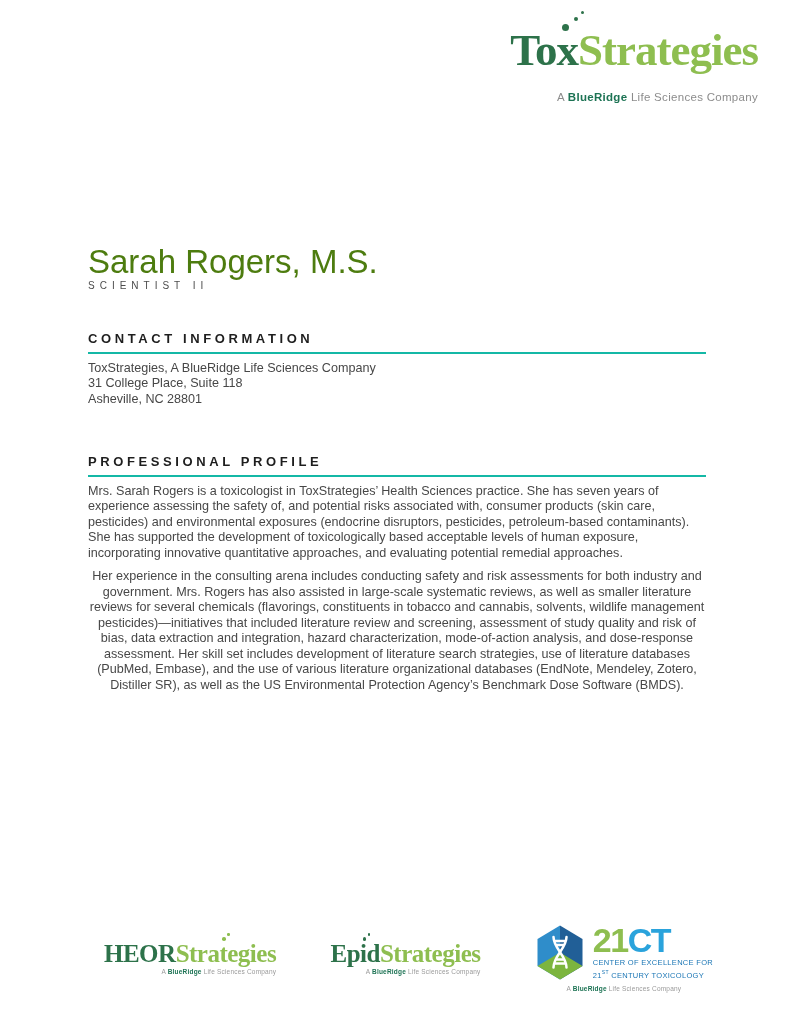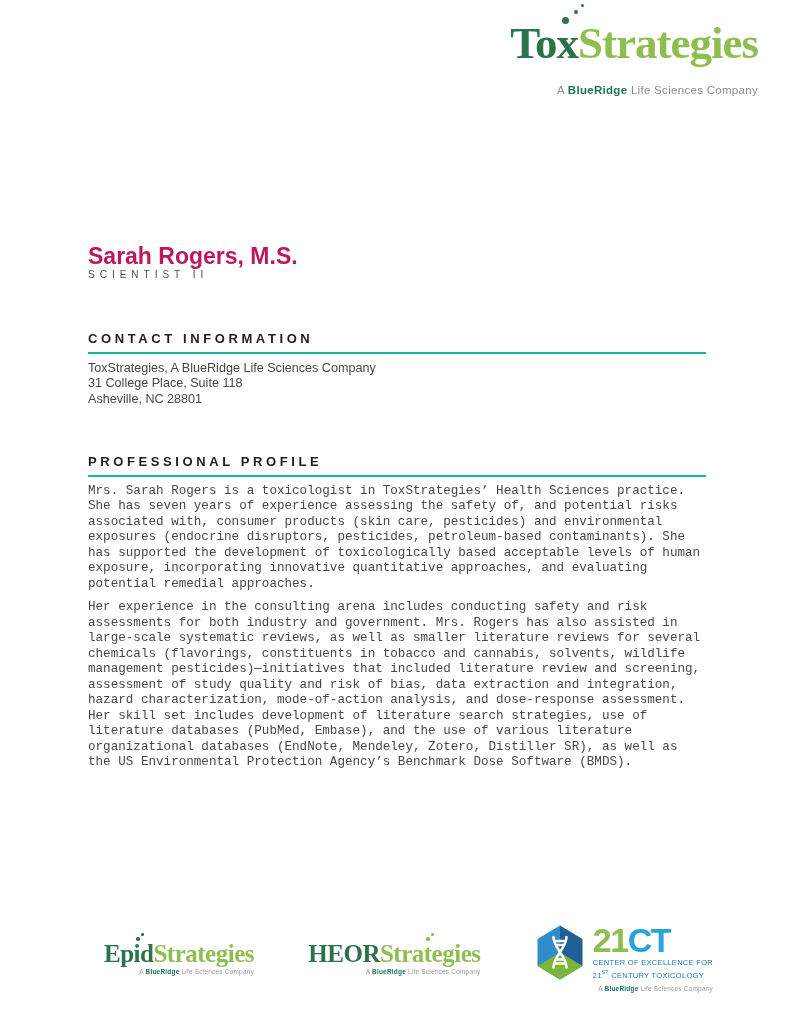--- a/index.html
+++ b/index.html
@@ -8,74 +8,74 @@
   .page {
     position:relative; width:791px; height:1024px; background:#fff;
     overflow:hidden; margin:0 auto;
     --dark-green:#2d724a; --light-green:#8ebe50; --blueridge-green:#1d7354;
     --gray-text:#8c8c8c; --body-text:#474747; --heading-text:#1e1e1e;
     --link-blue:#6f95b0; --ct-blue:#2aa3dc; --ct-dark-blue:#1b76b5;
     --hex-blue-light:#2f8dca; --hex-blue-dark:#215f97; --hex-green:#7cb53e;
   }
 
   
-  .brand { position:absolute; top:20px; right:33px; text-align:right; }
+  .brand { position:absolute; top:27px; right:33px; text-align:right; }
   .brand-text {
     position:relative; display:inline-block;
     font-family:"Liberation Serif", serif; font-weight:700;
     font-size:45px; line-height:1.05; letter-spacing:-1px; white-space:nowrap;
   }
   .brand-part1 { color:var(--dark-green); }
   .brand-part2 { color:var(--light-green); }
   .bubbles i { position:absolute; border-radius:50%; background:var(--dark-green); }
   .bubbles .b1 { width:7px; height:7px; left:52px; top:-3px; }
   .bubbles .b2 { width:4px; height:4px; left:64px; top:-10px; }
   .bubbles .b3 { width:3px; height:3px; left:71px; top:-16px; }
   .brand-tagline { font-size:11.5px; color:var(--gray-text); margin-top:17px; letter-spacing:.3px; }
   .brand-tagline b { color:var(--blueridge-green); }
 
   
   .identity { position:absolute; left:88px; top:244px; }
-  .person-name { font-size:23px; font-weight:700; color:#be185d; line-height:1.1; }
+  .person-name { font-size:33px; font-weight:400; color:#4d7c0f; line-height:1.1; }
   .person-title { font-size:10px; letter-spacing:5px; color:#4c4c4c; }
 
   
   .content { position:absolute; left:88px; top:331px; width:618px;
              font-size:12.6px; line-height:15.5px; color:var(--body-text); }
   .section-heading {
     font-size:13px; font-weight:700; letter-spacing:3.6px; color:var(--heading-text);
     padding-bottom:5px; border-bottom:2px solid #14b8a6;
   }
   .contact-block { margin-top:7px; }
   .contact-line { display:block; }
   .email-link { color:var(--link-blue); text-decoration:underline; }
   .profile-section { margin-top:47px; }
-  .profile-section p { margin-top:7px;font-family:Liberation Mono, monospace; }
-  .profile-section p + p { margin-top:8px; }
+  .profile-section p { margin-top:7px; }
+  .profile-section p + p { margin-top:8px;text-align:center; }
   .education-section { margin-top:18px; }
   .edu-row { display:flex; margin-top:9px; line-height:16px; }
   .edu-year { width:45px; flex:none; }
 
   
   .partners { position:absolute; left:104px; right:78px; top:924px;
               display:flex; justify-content:space-between; align-items:center; }
   .partner-text { font-family:"Liberation Serif", serif; font-weight:700;
                   font-size:25px; line-height:1; letter-spacing:-.5px; position:relative; display:inline-block; }
   .partner-text .p1 { color:var(--dark-green); }
   .partner-text .p2 { color:var(--light-green); }
   .partner-tagline { font-size:6.5px; color:#9a9a9a; text-align:right; margin-top:2px; letter-spacing:.2px; }
   .partner-tagline b { color:var(--blueridge-green); }
   .mini-bubbles i { position:absolute; border-radius:50%; background:var(--dark-green); }
   .epid .mini-bubbles .b1 { width:3.5px; height:3.5px; left:32px; top:-4px; }
   .epid .mini-bubbles .b2 { width:2.5px; height:2.5px; left:37px; top:-8px; }
   .heor .mini-bubbles { left:auto; }
   .heor .mini-bubbles .b1 { width:3.5px; height:3.5px; left:118px; top:-4px; background:var(--light-green); }
   .heor .mini-bubbles .b2 { width:2.5px; height:2.5px; left:123px; top:-8px; background:var(--light-green); }
 
-  .ct21 { display:flex; flex-direction:column; align-items:flex-end; }
+  .ct21 { display:flex; flex-direction:column; align-items:center; }
   .ct-row { display:flex; align-items:flex-start; gap:8px; }
   .ct-word { font-size:34px; font-weight:700; line-height:.95; letter-spacing:-1.5px; }
   .ct-num { color:var(--light-green); }
   .ct-letters { color:var(--ct-blue); }
   .ct-line { font-size:7.5px; font-weight:400; color:var(--ct-dark-blue); letter-spacing:.3px; margin-top:2px; white-space:nowrap; }
   .ct-line sup { font-size:5px; }
   .ct-tagline { font-size:6.5px; color:#9a9a9a; margin-top:4px; letter-spacing:.2px; }
   .ct-tagline b { color:var(--blueridge-green); }
 </style>
 </head>
@@ -113,33 +113,33 @@
       <h2 class="section-heading">PROFESSIONAL PROFILE</h2>
       <p>Mrs. Sarah Rogers is a toxicologist in ToxStrategies’ Health Sciences practice. She has seven years of experience assessing the safety of, and potential risks associated with, consumer products (skin care, pesticides) and environmental exposures (endocrine disruptors, pesticides, petroleum-based contaminants). She has supported the development of toxicologically based acceptable levels of human exposure, incorporating innovative quantitative approaches, and evaluating potential remedial approaches.</p>
       <p>Her experience in the consulting arena includes conducting safety and risk assessments for both industry and government. Mrs. Rogers has also assisted in large-scale systematic reviews, as well as smaller literature reviews for several chemicals (flavorings, constituents in tobacco and cannabis, solvents, wildlife management pesticides)—initiatives that included literature review and screening, assessment of study quality and risk of bias, data extraction and integration, hazard characterization, mode-of-action analysis, and dose-response assessment. Her skill set includes development of literature search strategies, use of literature databases (PubMed, Embase), and the use of various literature organizational databases (EndNote, Mendeley, Zotero, Distiller SR), as well as the US Environmental Protection Agency’s Benchmark Dose Software (BMDS).</p>
     </section>
 
 
   </main>
 
   <footer class="partners">
 
-    <div class="partner epid">
+    <div class="partner heor">
       <span class="partner-text">
-        <span class="p1">Epid</span><span class="p2">Strategies</span>
+        <span class="p1">HEOR</span><span class="p2">Strategies</span>
         <span class="mini-bubbles"><i class="b1"></i><i class="b2"></i></span>
       </span>
       <div class="partner-tagline">
         <span>A </span><b>BlueRidge</b><span> Life Sciences Company</span>
       </div>
     </div>
 
-    <div class="partner heor">
+    <div class="partner epid">
       <span class="partner-text">
-        <span class="p1">HEOR</span><span class="p2">Strategies</span>
+        <span class="p1">Epid</span><span class="p2">Strategies</span>
         <span class="mini-bubbles"><i class="b1"></i><i class="b2"></i></span>
       </span>
       <div class="partner-tagline">
         <span>A </span><b>BlueRidge</b><span> Life Sciences Company</span>
       </div>
     </div>
 
     <div class="partner ct21">
       <div class="ct-row">
         <svg width="50" height="57" viewBox="0 0 100 112" aria-hidden="true">

